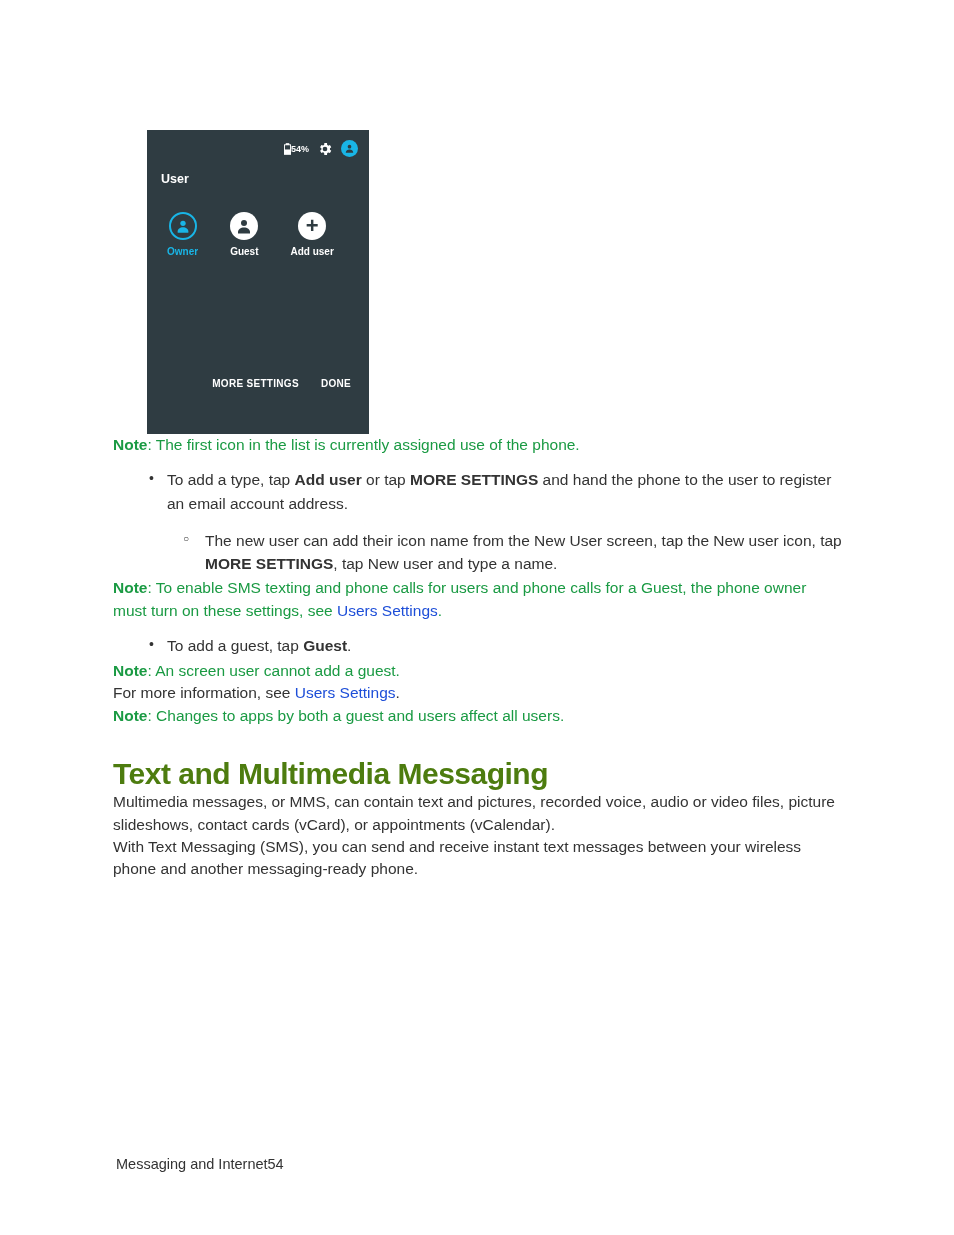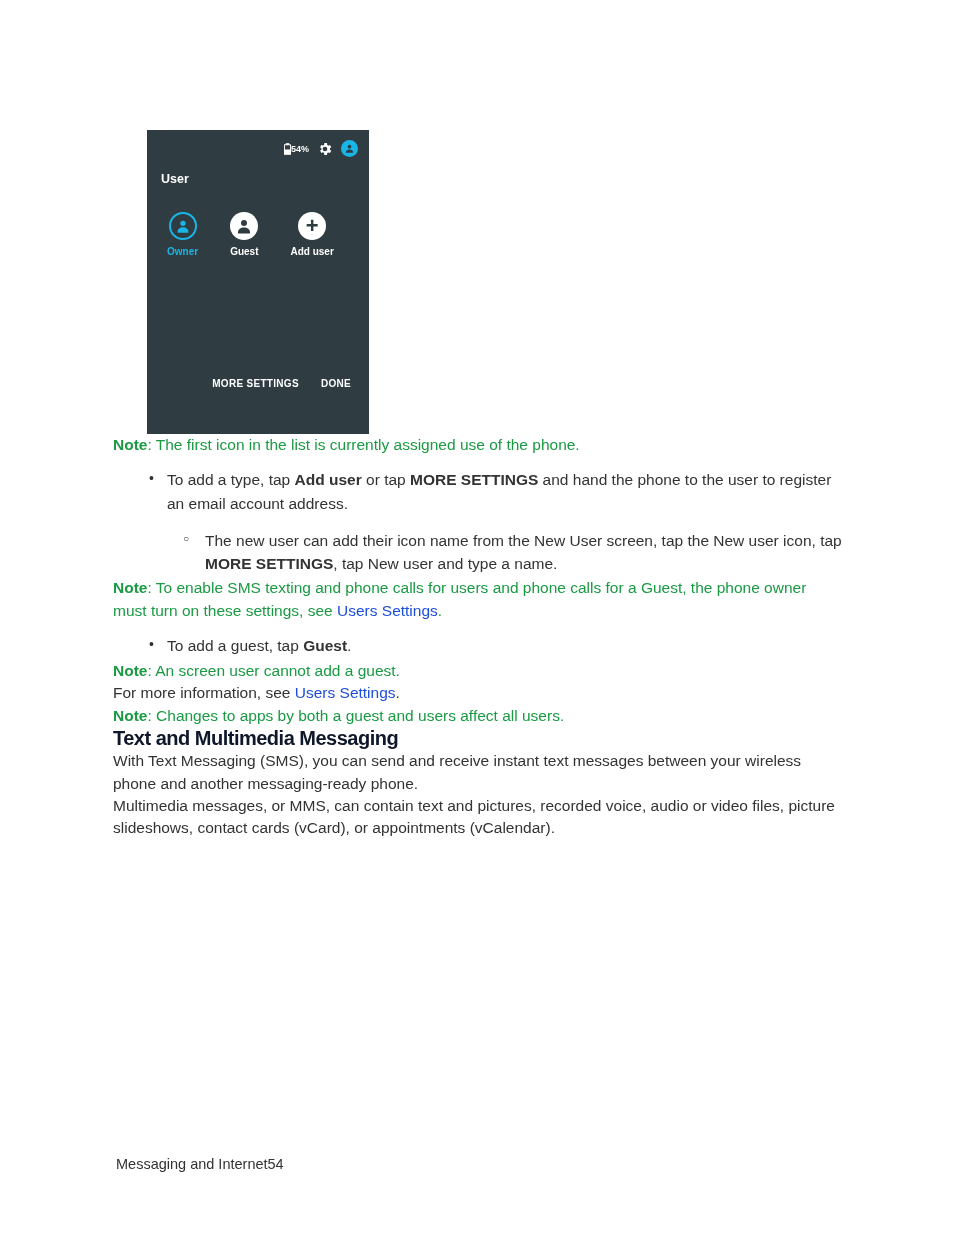--- a/index.html
+++ b/index.html
@@ -32,21 +32,21 @@
   .note { color: #1a9a43; }
   .note b { font-weight: 700; }
   a.xref { color: #1d4ed8; text-decoration: none; }
   ul.L1 { margin: 12px 0 0 54px; }
   ul.L1 > li { font-size: 15.5px; line-height:1.5; list-style: none; position:relative; padding-left: 0; margin-bottom: 2px; }
   ul.L1 > li::before { content:"•"; position:absolute; left:-18px; top:0; font-size:14px; }
   ul.L2 { margin: 14px 0 0 38px; }
   ul.L2 > li { font-size:15.5px; line-height:1.5; list-style:none; position:relative; }
   ul.L2 > li::before { content:"○"; position:absolute; left:-22px; top:2px; font-size:10px; }
   b { font-weight:700; }
-  h1.section { font-family: Arial Black, Arial, sans-serif; font-weight:900; font-size:20px; color:#0f172a; letter-spacing:-.5px; }
+  h1.section { font-family: Arial Black, Arial, sans-serif; font-weight:900; font-size:30px; color:#4d7c0f; margin-top: 30px; letter-spacing:-.5px; }
   .footer { position:absolute; bottom:63px; left:116px; right:110px; display:flex; justify-content:flex-start; font-size:14.5px; color:#333; }
 </style>
 </head>
 <body>
 
 <div class="page">
 
   <div class="phone">
     <div class="phone-status">
       <span class="batt">
@@ -122,20 +122,20 @@
   </ul>
 
   <p class="note"><b>Note</b><span>: An screen user cannot add a guest.</span></p>
 
   <p><span>For more information, see </span><a class="xref" href="#">Users Settings</a><span>.</span></p>
 
   <p class="note"><b>Note</b><span>: Changes to apps by both a guest and users affect all users.</span></p>
 
   <h1 class="section">Text and Multimedia Messaging</h1>
 
+  <p>Multimedia messages, or MMS, can contain text and pictures, recorded voice, audio or video files, picture slideshows, contact cards (vCard), or appointments (vCalendar).</p>
   <p>With Text Messaging (SMS), you can send and receive instant text messages between your wireless phone and another messaging-ready phone.</p>
-  <p>Multimedia messages, or MMS, can contain text and pictures, recorded voice, audio or video files, picture slideshows, contact cards (vCard), or appointments (vCalendar).</p>
 
   <div class="footer">
     <span>Messaging and Internet</span>
     <span>54</span>
   </div>
 </div>
 
 </body></html>

